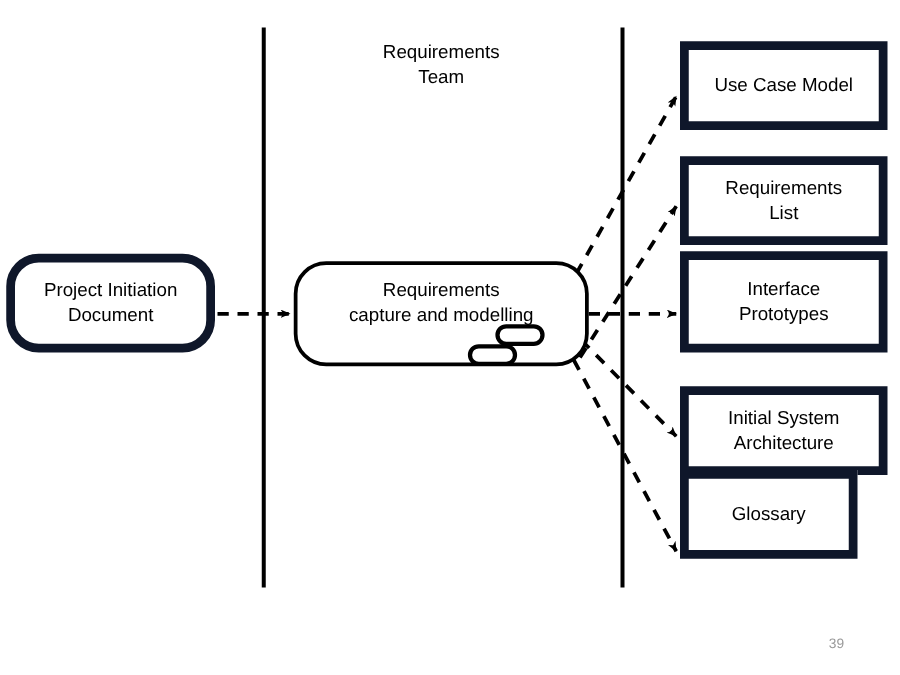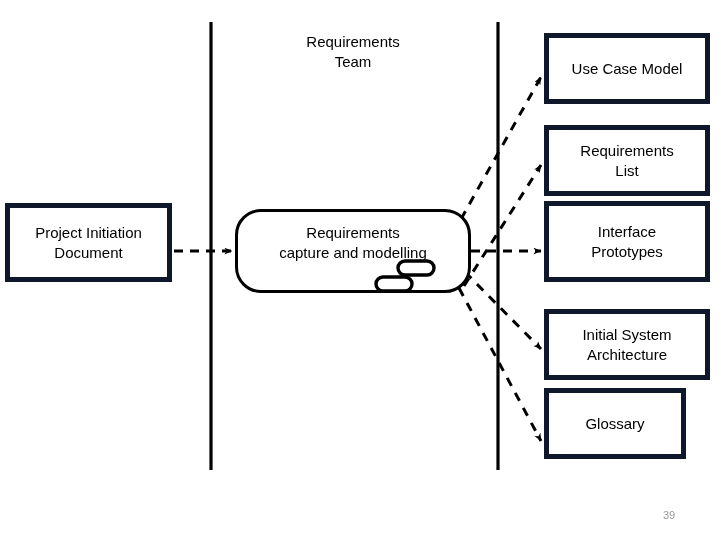--- a/index.html
+++ b/index.html
@@ -19,21 +19,21 @@
   .svg-layer {
     position: absolute;
     left: 0;
     top: 0;
     width: 720px;
     height: 540px;
   }
   .node-box {
     position: absolute;
     background: #ffffff;
-    border: 5px solid #0f172a;
+    border: 7px solid #0f172a;
     box-sizing: border-box;
     display: flex;
     align-items: center;
     justify-content: center;
     text-align: center;
     color: #000000;
     font-size: 15px;
     line-height: 1.32;
     font-family: "Liberation Sans", sans-serif;
   }
@@ -109,21 +109,21 @@
     <line x1="471" y1="251" x2="541" y2="251" stroke="#000000" stroke-width="3" stroke-dasharray="9,7" marker-end="url(#arrowhead)"></line>
 
     <line x1="465" y1="272" x2="541" y2="349" stroke="#000000" stroke-width="3" stroke-dasharray="9,8" marker-end="url(#arrowhead)"></line>
 
     <line x1="459" y1="288" x2="541" y2="441" stroke="#000000" stroke-width="3" stroke-dasharray="9,8" marker-end="url(#arrowhead)"></line>
   </svg>
 
   <div class="lane-label" style="left:275px; top:32px; width:156px;">Requirements
 Team</div>
 
-  <div class="node-box" style="left:5px; top:203px; width:167px; height:79px;">
+  <div class="node-box" style="left:5px; top:203px; width:167px; height:79px;border-radius:26px;">
     <span class="label-text">Project Initiation
 Document</span>
   </div>
 
   <div class="activity-box" style="left:235px; top:209px; width:236px; height:84px;">
     <span class="label-text">Requirements
 capture and modelling</span>
   </div>
 
   <svg class="chain-icon" style="left:372px; top:258px;" viewBox="0 0 66 36" xmlns="http://www.w3.org/2000/svg">
@@ -143,19 +143,19 @@
   <div class="node-box" style="left:544px; top:201px; width:166px; height:81px;">
     <span class="label-text">Interface
 Prototypes</span>
   </div>
 
   <div class="node-box" style="left:544px; top:309px; width:166px; height:71px;justify-content:center;">
     <span class="label-text">Initial System
 Architecture</span>
   </div>
 
-  <div class="node-box" style="left:544px; top:388px; width:142px; height:71px;">
+  <div class="node-box" style="left:544px; top:376px; width:142px; height:71px;">
     <span class="label-text">Glossary</span>
   </div>
 
   <div class="page-number" style="left:663px; top:509px;">39</div>
 
 </div>
 
 </body></html>

